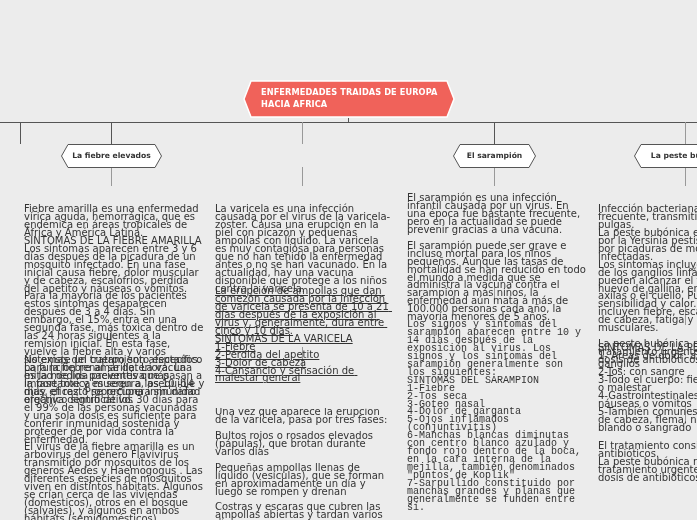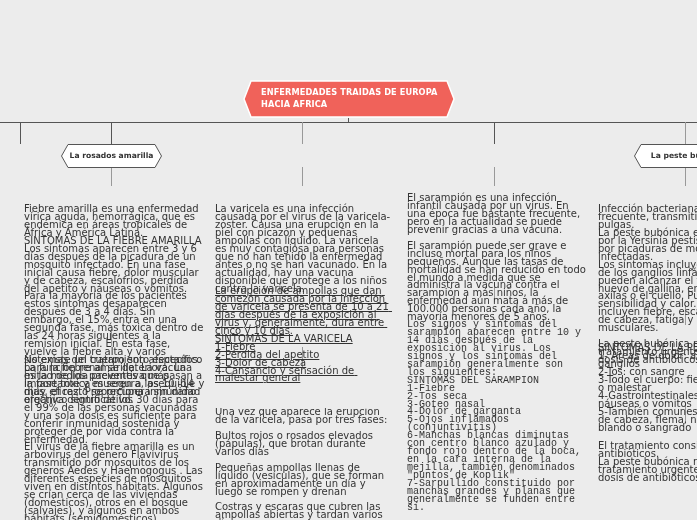--- a/index.html
+++ b/index.html
@@ -63,24 +63,30 @@
     <svg width="212" height="38" viewBox="0 0 212 38">
       <polygon points="8,1 204,1 211,19 204,37 8,37 1,19" fill="#f0625a" stroke="#ffffff" stroke-width="1.5"></polygon>
     </svg>
     <div class="root-text">ENFERMEDADES TRAIDAS DE EUROPA HACIA AFRICA</div>
   </div>
 
   <div class="topic" style="left:61px; top:144px; width:101px;">
     <svg width="101" height="24" viewBox="0 0 101 24">
       <polygon points="7,0.5 94,0.5 100.5,12 94,23.5 7,23.5 0.5,12" fill="#ffffff" stroke="#555" stroke-width="1"></polygon>
     </svg>
-    <div class="topic-text">La rosados amarilla</div>
+    <div class="topic-text">La fiebre elevados</div>
   </div>
 
 
+  <div class="topic" style="left:453px; top:144px; width:83px;">
+    <svg width="83" height="24" viewBox="0 0 83 24">
+      <polygon points="7,0.5 76,0.5 82.5,12 76,23.5 7,23.5 0.5,12" fill="#ffffff" stroke="#555" stroke-width="1"></polygon>
+    </svg>
+    <div class="topic-text">El sarampión</div>
+  </div>
 
   <div class="topic" style="left:634px; top:144px; width:112px;">
     <svg width="112" height="24" viewBox="0 0 112 24">
       <polygon points="7,0.5 105,0.5 111.5,12 105,23.5 7,23.5 0.5,12" fill="#ffffff" stroke="#555" stroke-width="1"></polygon>
     </svg>
     <div class="topic-text">La peste bubónica</div>
   </div>
 
   <div class="note" style="left:24px; top:189px;">Fiebre amarilla es una enfermedad vírica aguda, hemorrágica, que es endémica en áreas tropicales de África y América Latina.
 SINTOMAS DE LA FIEBRE AMARILLA

